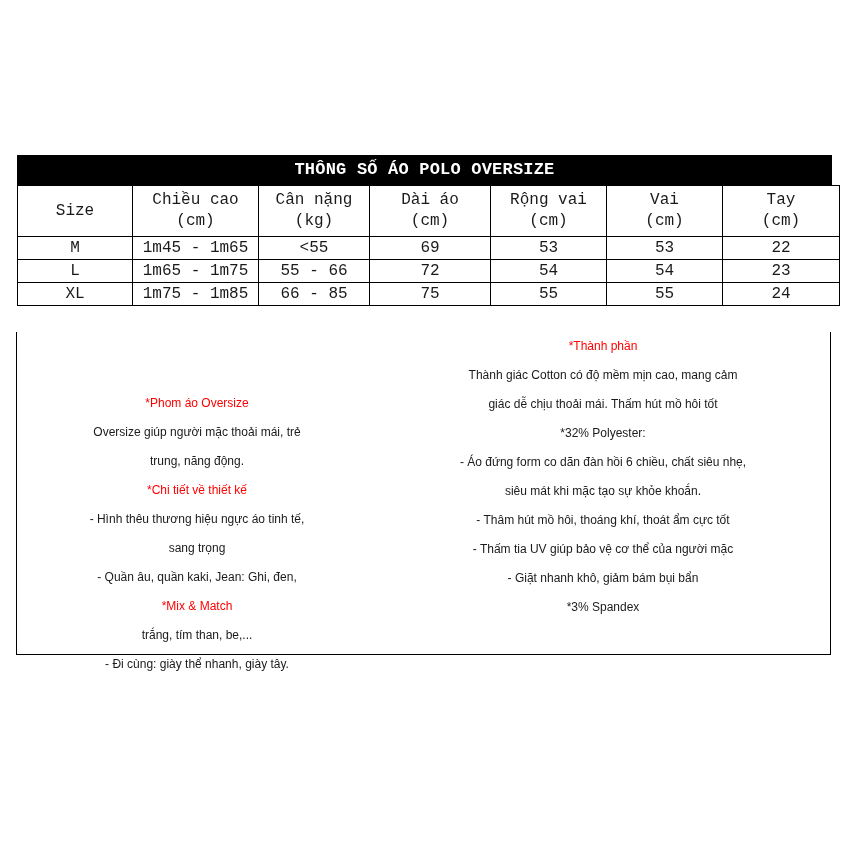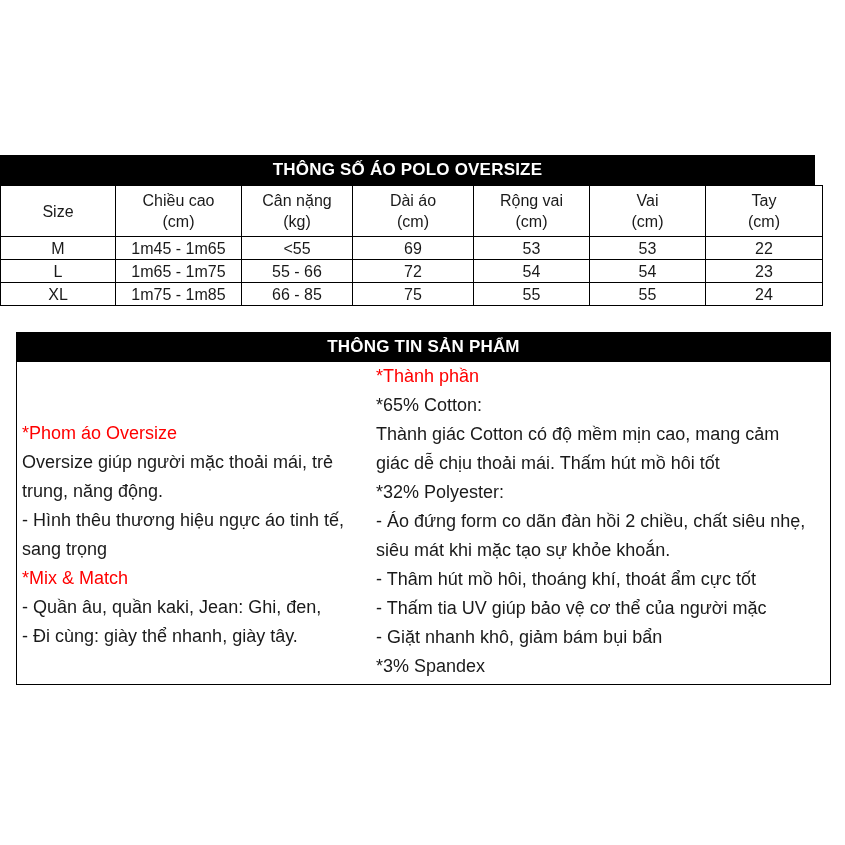--- a/index.html
+++ b/index.html
@@ -12,23 +12,24 @@
     height: 845px;
     font-family: "Liberation Sans", sans-serif;
     color: #1a1a1a;
     position: relative;
     overflow: hidden;
   }
 
   
   #size-spec-block {
     position: absolute;
-    left: 0;
+    left: 17px;
     top: 155px;
     width: 815px;
+    font-family: Liberation Mono, monospace;
   }
   .black-bar {
     background: #000000;
     color: #ffffff;
     text-align: center;
     font-size: 17px;
     font-weight: bold;
     letter-spacing: 0.2px;
     height: 30px;
     line-height: 30px;
@@ -81,24 +82,25 @@
     background: #ffffff;
   }
   .info-col {
     box-sizing: border-box;
     padding-top: 0;
   }
   .info-col.left  { width: 355px; padding-left: 5px; }
   .info-col.right { width: 458px; padding-left: 4px; }
 
   .ln {
-    font-size: 18px;
+    font-size: 12px;
     line-height: 29px;
     color: #1a1a1a;
     white-space: nowrap;
+    text-align: center;
   }
   .ln.red {
     color: #ff0000;
   }
   .pad-top-left { height: 57px; }
   .pad-top-right { height: 0px; }
 </style>
 </head>
 <body>
 
@@ -163,43 +165,43 @@
         <td class="c3">75</td>
         <td class="c4">55</td>
         <td class="c5">55</td>
         <td class="c6">24</td>
       </tr>
     </tbody>
   </table>
 </div>
 
 <div id="product-info-block">
-  <div class="black-bar">THÔNG TIN SẢN PHẨM</div>
   <div class="info-body">
 
     <div class="info-col left">
       <div class="pad-top-left"></div>
       <div class="ln red">*Phom áo Oversize</div>
       <div class="ln">Oversize giúp người mặc thoải mái, trẻ</div>
       <div class="ln">trung, năng động.</div>
+      <div class="ln red">*Chi tiết về thiết kế</div>
       <div class="ln">- Hình thêu thương hiệu ngực áo tinh tế,</div>
       <div class="ln">sang trọng</div>
+      <div class="ln">- Quần âu, quần kaki, Jean: Ghi, đen,</div>
       <div class="ln red">*Mix &amp; Match</div>
-      <div class="ln">- Quần âu, quần kaki, Jean: Ghi, đen,</div>
+      <div class="ln">trắng, tím than, be,...</div>
       <div class="ln">- Đi cùng: giày thể nhanh, giày tây.</div>
     </div>
 
     <div class="info-col right">
       <div class="pad-top-right"></div>
       <div class="ln red">*Thành phần</div>
-      <div class="ln">*65% Cotton:</div>
       <div class="ln">Thành giác Cotton có độ mềm mịn cao, mang cảm</div>
       <div class="ln">giác dễ chịu thoải mái. Thấm hút mồ hôi tốt</div>
       <div class="ln">*32% Polyester:</div>
-      <div class="ln">- Áo đứng form co dãn đàn hồi 2 chiều, chất siêu nhẹ,</div>
+      <div class="ln">- Áo đứng form co dãn đàn hồi 6 chiều, chất siêu nhẹ,</div>
       <div class="ln">siêu mát khi mặc tạo sự khỏe khoắn.</div>
       <div class="ln">- Thâm hút mồ hôi, thoáng khí, thoát ẩm cực tốt</div>
       <div class="ln">- Thấm tia UV giúp bảo vệ cơ thể của người mặc</div>
       <div class="ln">- Giặt nhanh khô, giảm bám bụi bẩn</div>
       <div class="ln">*3% Spandex</div>
     </div>
 
   </div>
 </div>
 

